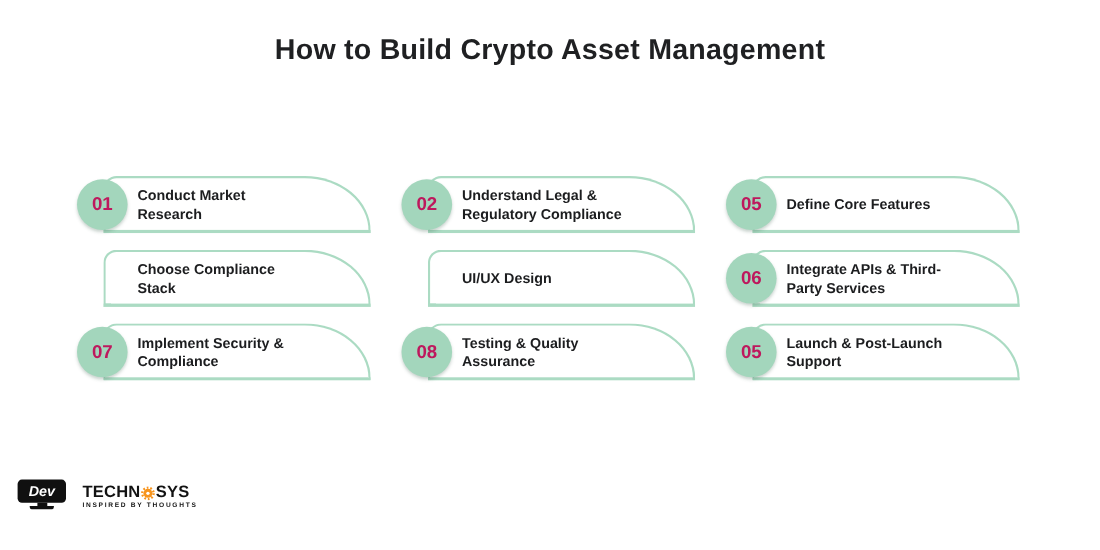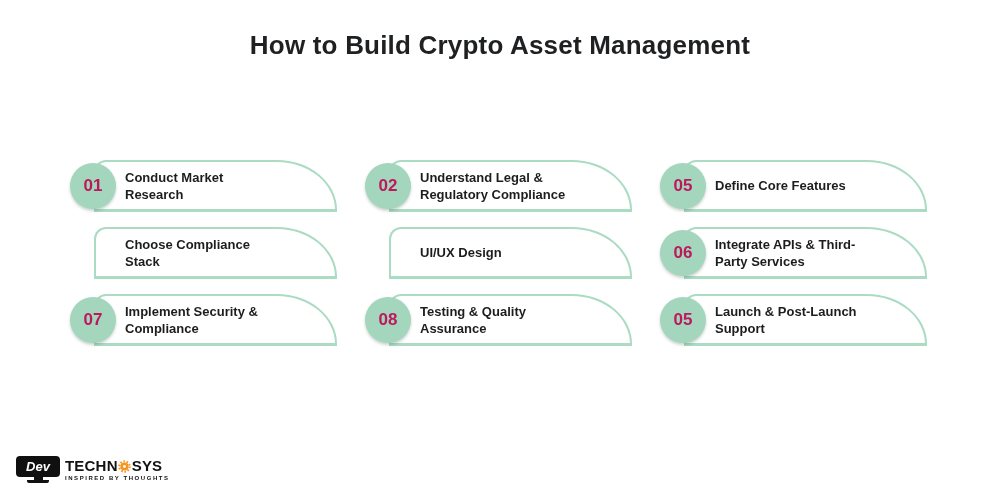--- a/index.html
+++ b/index.html
@@ -61,38 +61,38 @@
     justify-content: center;
     font-size: 17px;
     font-weight: 700;
     color: #be185d;
     z-index: 2;
   }
 
   
   .logo {
     position: absolute;
-    left: 16px; top: 456px;
+    left: 16px; top: 436px;
     display: flex;
-    align-items: center;
+    align-items: flex-end;
   }
   .monitor-wrap { display: flex; flex-direction: column; align-items: center; }
   .monitor {
     width: 44px; height: 21px;
     background: #101010;
     border-radius: 4px;
     display: flex; align-items: center; justify-content: center;
     color: #ffffff;
     font-size: 13px;
     font-weight: 700;
     font-style: italic;
   }
   .monitor-neck { width: 9px; height: 3px; background: #101010; }
   .monitor-base { width: 22px; height: 3px; background: #101010; border-radius: 0 0 2px 2px; }
-  .brand-block { margin-left: 5px; }
+  .brand-block { margin-left: 15px; }
   .brand {
     display: flex; align-items: center;
     font-size: 15px;
     font-weight: 800;
     letter-spacing: 0.2px;
     color: #121212;
     line-height: 16px;
   }
   .gear { margin: 1px 0.5px 0 0.5px; display: inline-flex; }
   .tagline {

